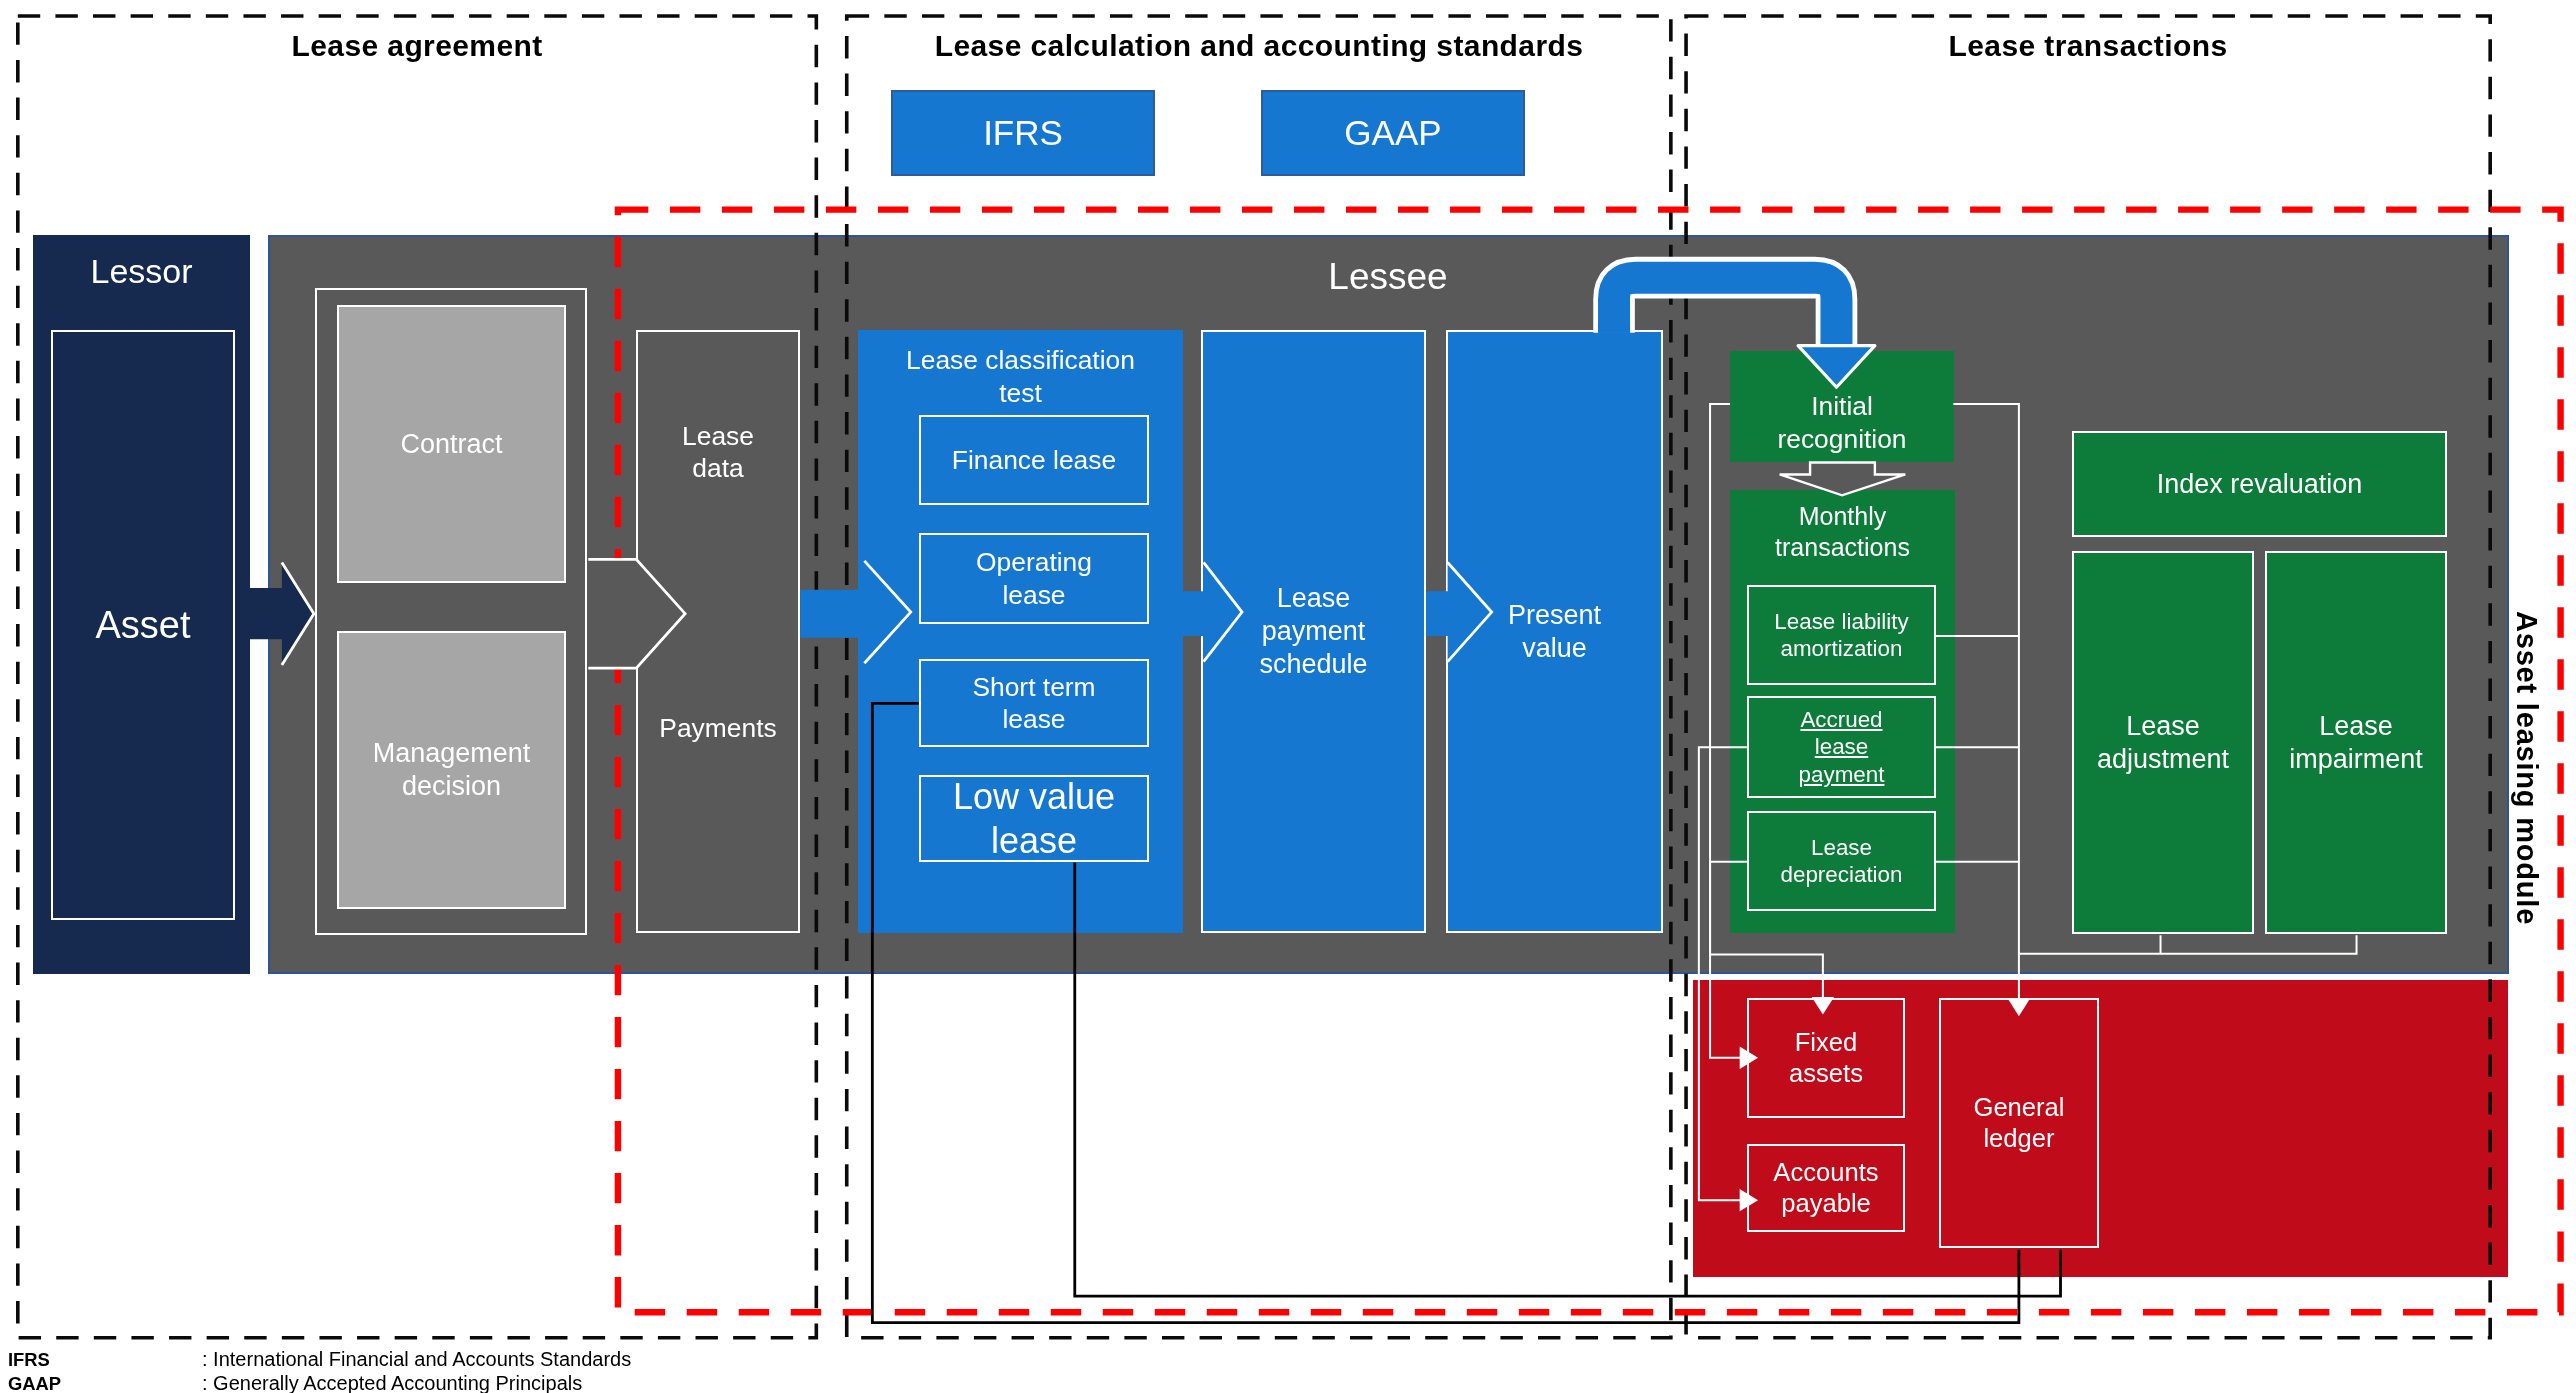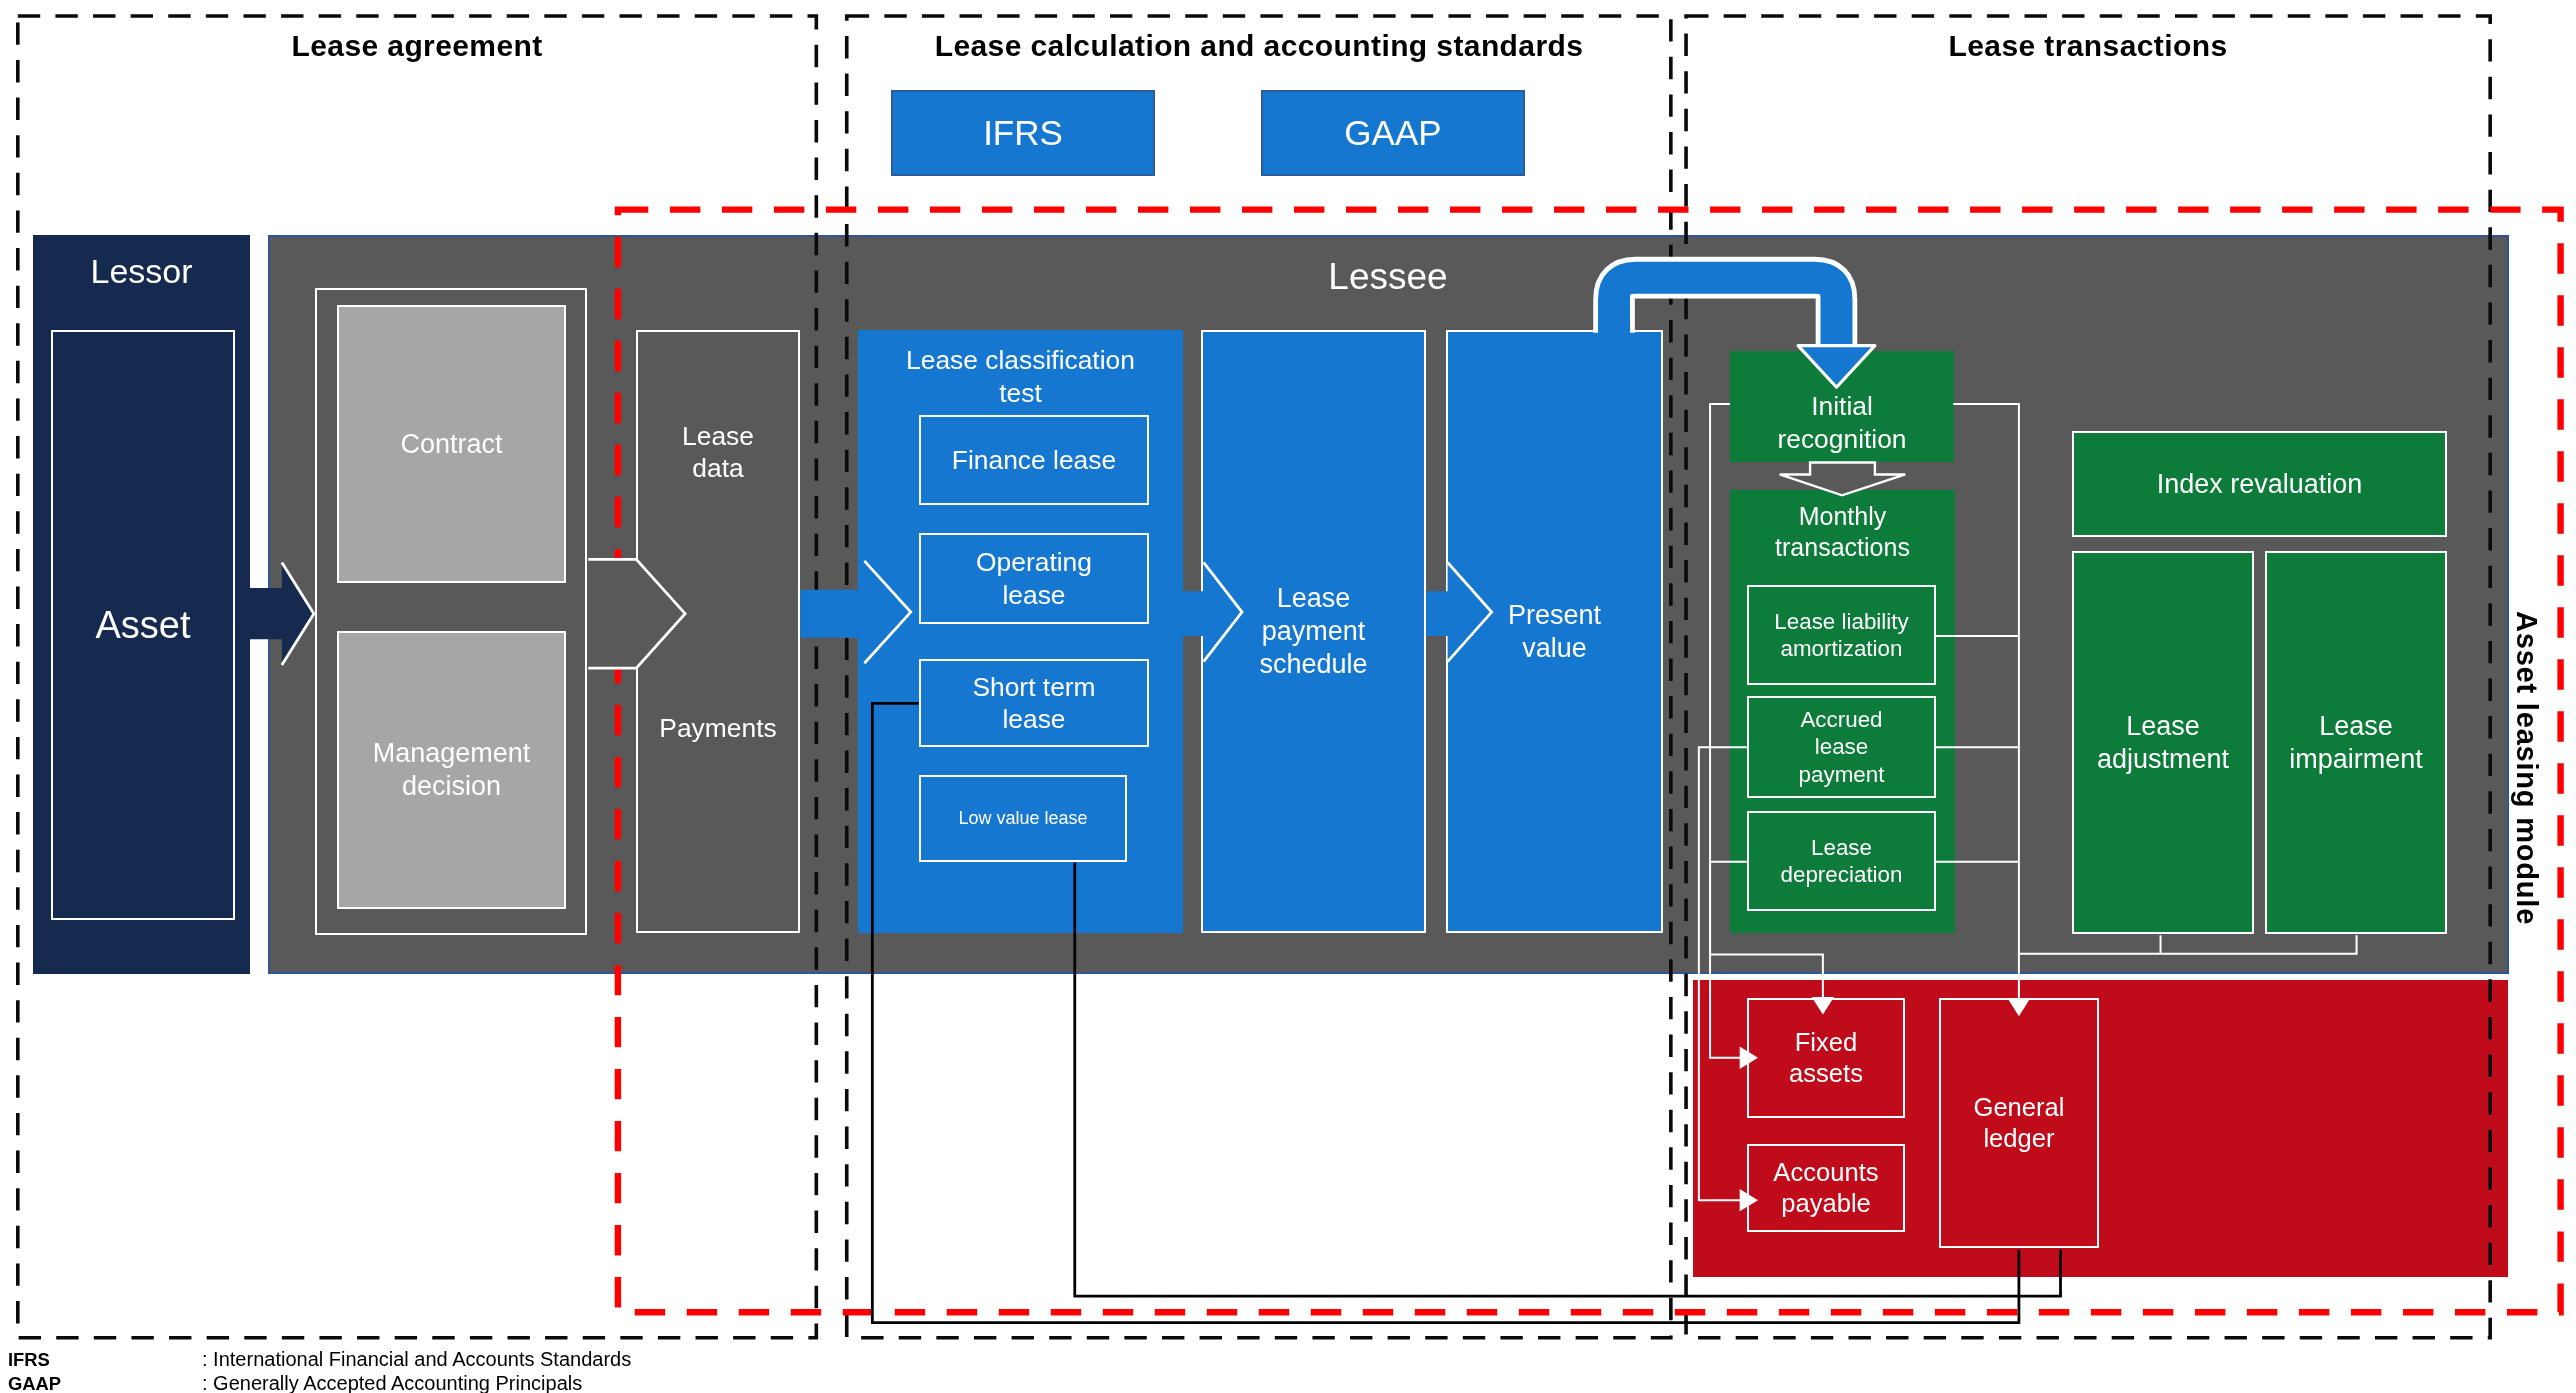--- a/index.html
+++ b/index.html
@@ -66,31 +66,31 @@
     <div class="toplabel" style="top:88px;font-size:26.4px;padding:0 24px;">Lease data</div>
     <div class="toplabel" style="top:380px;font-size:26.4px;">Payments</div>
   </div>
 
   <div class="abs fill-blue" style="left:858px;top:330px;width:325px;height:603px;color:#fff;">
     <div class="toplabel" style="top:14.4px;font-size:26.4px;padding:0 32px;">Lease classification test</div>
   </div>
   <div class="bx bw fill-blue" style="left:919px;top:533px;width:230px;height:91px;font-size:26.4px;padding:0 44px;">Operating lease</div>
   <div class="bx bw fill-blue" style="left:919px;top:415px;width:230px;height:90px;font-size:26.4px;">Finance lease</div>
   <div class="bx bw fill-blue" style="left:919px;top:659px;width:230px;height:88px;font-size:26.4px;padding:0 44px;">Short term lease</div>
-  <div class="bx bw fill-blue" style="left:919px;top:775px;width:208px;height:87px;font-size:18px;padding:0 28px;">Low value lease</div>
+  <div class="bx bw fill-blue" style="left:919px;top:775px;width:230px;height:87px;font-size:36px;padding:0 28px;">Low value lease</div>
 
   <div class="bx bw fill-blue" style="left:1201px;top:330px;width:225px;height:603px;font-size:27px;padding:0 40px;">Lease payment schedule</div>
   <div class="bx bw fill-blue" style="left:1446px;top:330px;width:217px;height:603px;font-size:27px;padding:0 44px;">Present value</div>
 
   <div class="bx fill-green" style="left:1730px;top:351px;width:224px;height:111px;font-size:26.4px;padding:32px 32px 0 32px;text-align:center;">Initial recognition</div>
   <div class="abs fill-green" style="left:1730px;top:490px;width:225px;height:443px;">
     <div class="toplabel" style="top:11.2px;font-size:25px;padding:0 24px;">Monthly transactions</div>
   </div>
   <div class="bx bw fill-green" style="left:1747px;top:585px;width:189px;height:100px;font-size:22.4px;padding:0 11.2px;">Lease liability amortization</div>
-  <div class="bx bw fill-green" style="left:1747px;top:696px;width:189px;height:102px;font-size:22.4px;padding:0 40px;">Accrued lease payment</div>
+  <div class="bx bw fill-green" style="left:1747px;top:696px;width:189px;height:102px;font-size:22.4px;padding:0 40px;text-decoration:underline;">Accrued lease payment</div>
   <div class="bx bw fill-green" style="left:1747px;top:811px;width:189px;height:100px;font-size:22.4px;padding:0 24px;">Lease depreciation</div>
 
   <div class="bx bw fill-green" style="left:2072px;top:431px;width:375px;height:106px;font-size:27px;">Index revaluation</div>
   <div class="bx bw fill-green" style="left:2072px;top:551px;width:182px;height:383px;font-size:27px;padding:0 24px;">Lease adjustment</div>
   <div class="bx bw fill-green" style="left:2265px;top:551px;width:182px;height:383px;font-size:27px;padding:0 20px;">Lease impairment</div>
 
   <div class="abs fill-red" style="left:1693px;top:980px;width:815px;height:297px;"></div>
   <div class="bx bw fill-red" style="left:1747px;top:998px;width:158px;height:120px;font-size:25.6px;padding:0 32px;">Fixed assets</div>
   <div class="bx bw fill-red" style="left:1747px;top:1144px;width:158px;height:88px;font-size:25.6px;padding:0 20px;">Accounts payable</div>
   <div class="bx bw fill-red" style="left:1939px;top:998px;width:160px;height:250px;font-size:25.6px;padding:0 44px;">General ledger</div>

